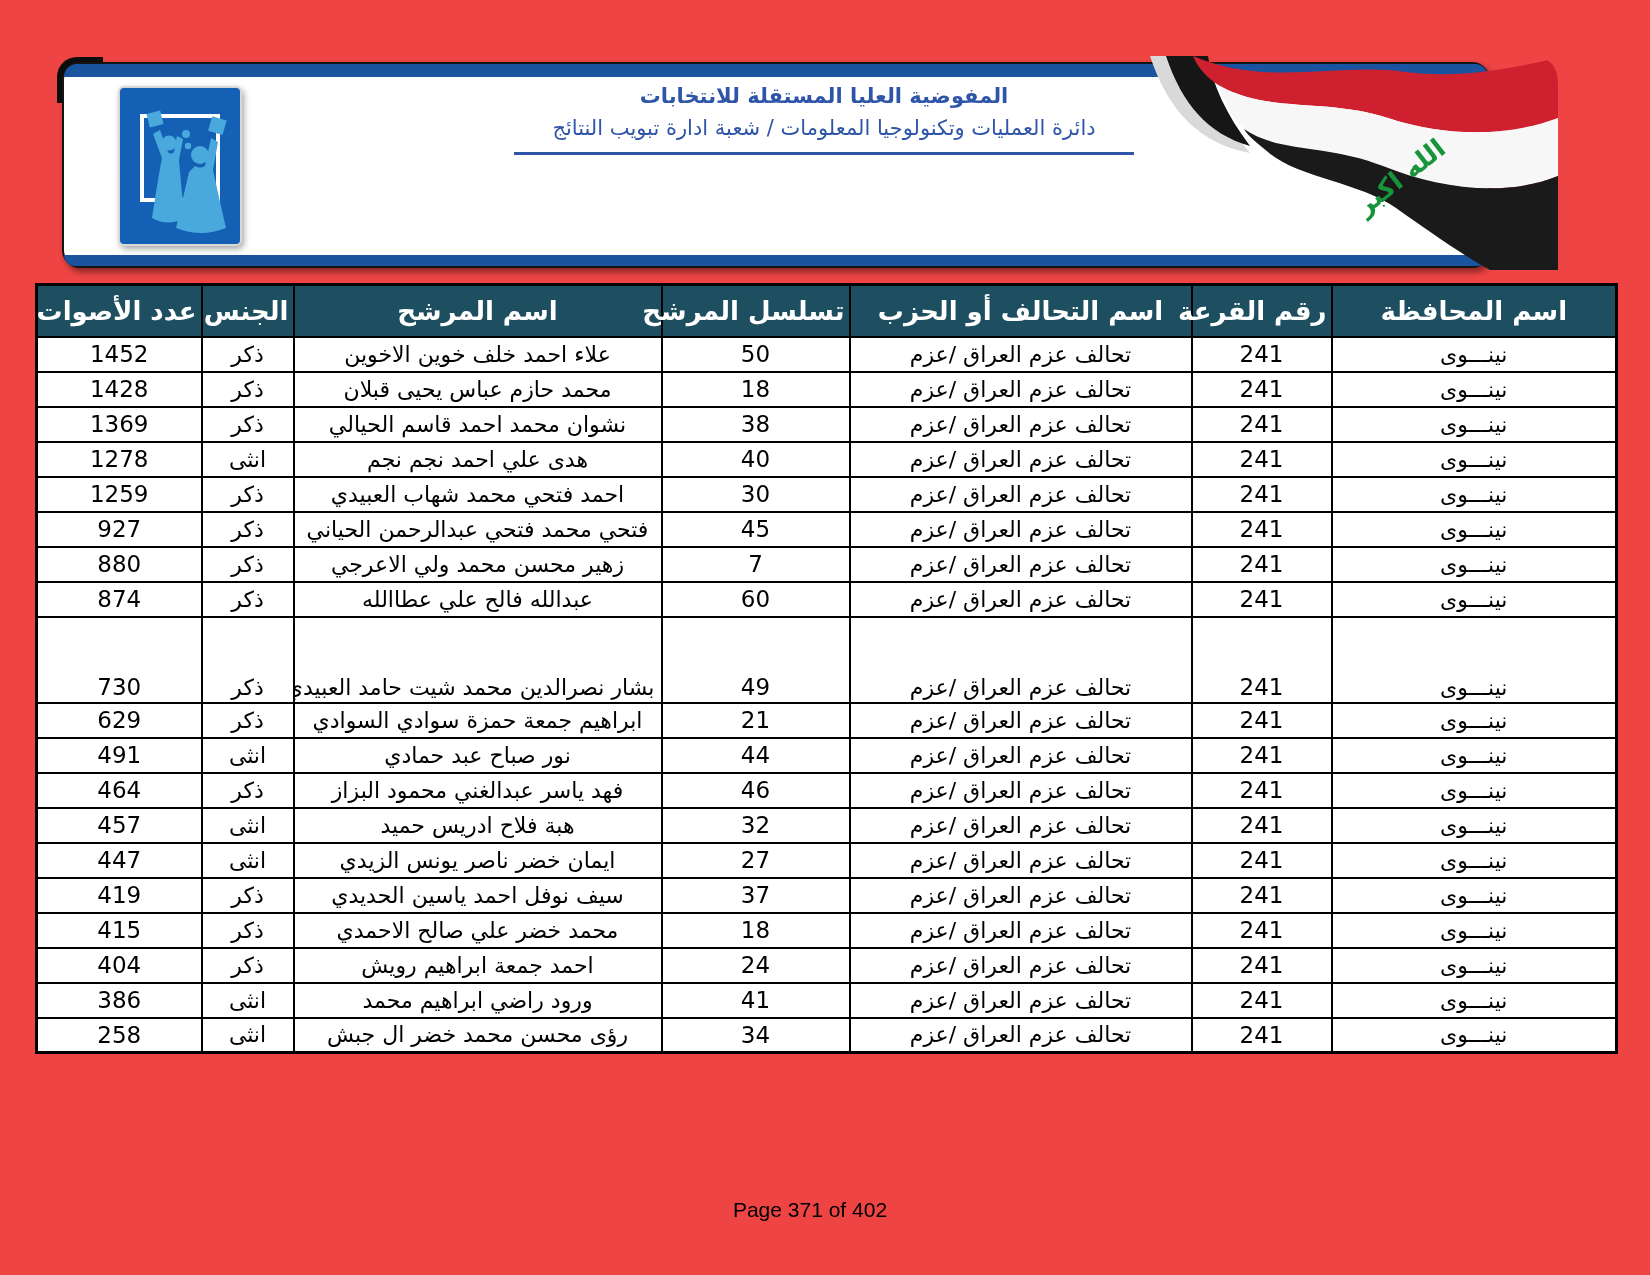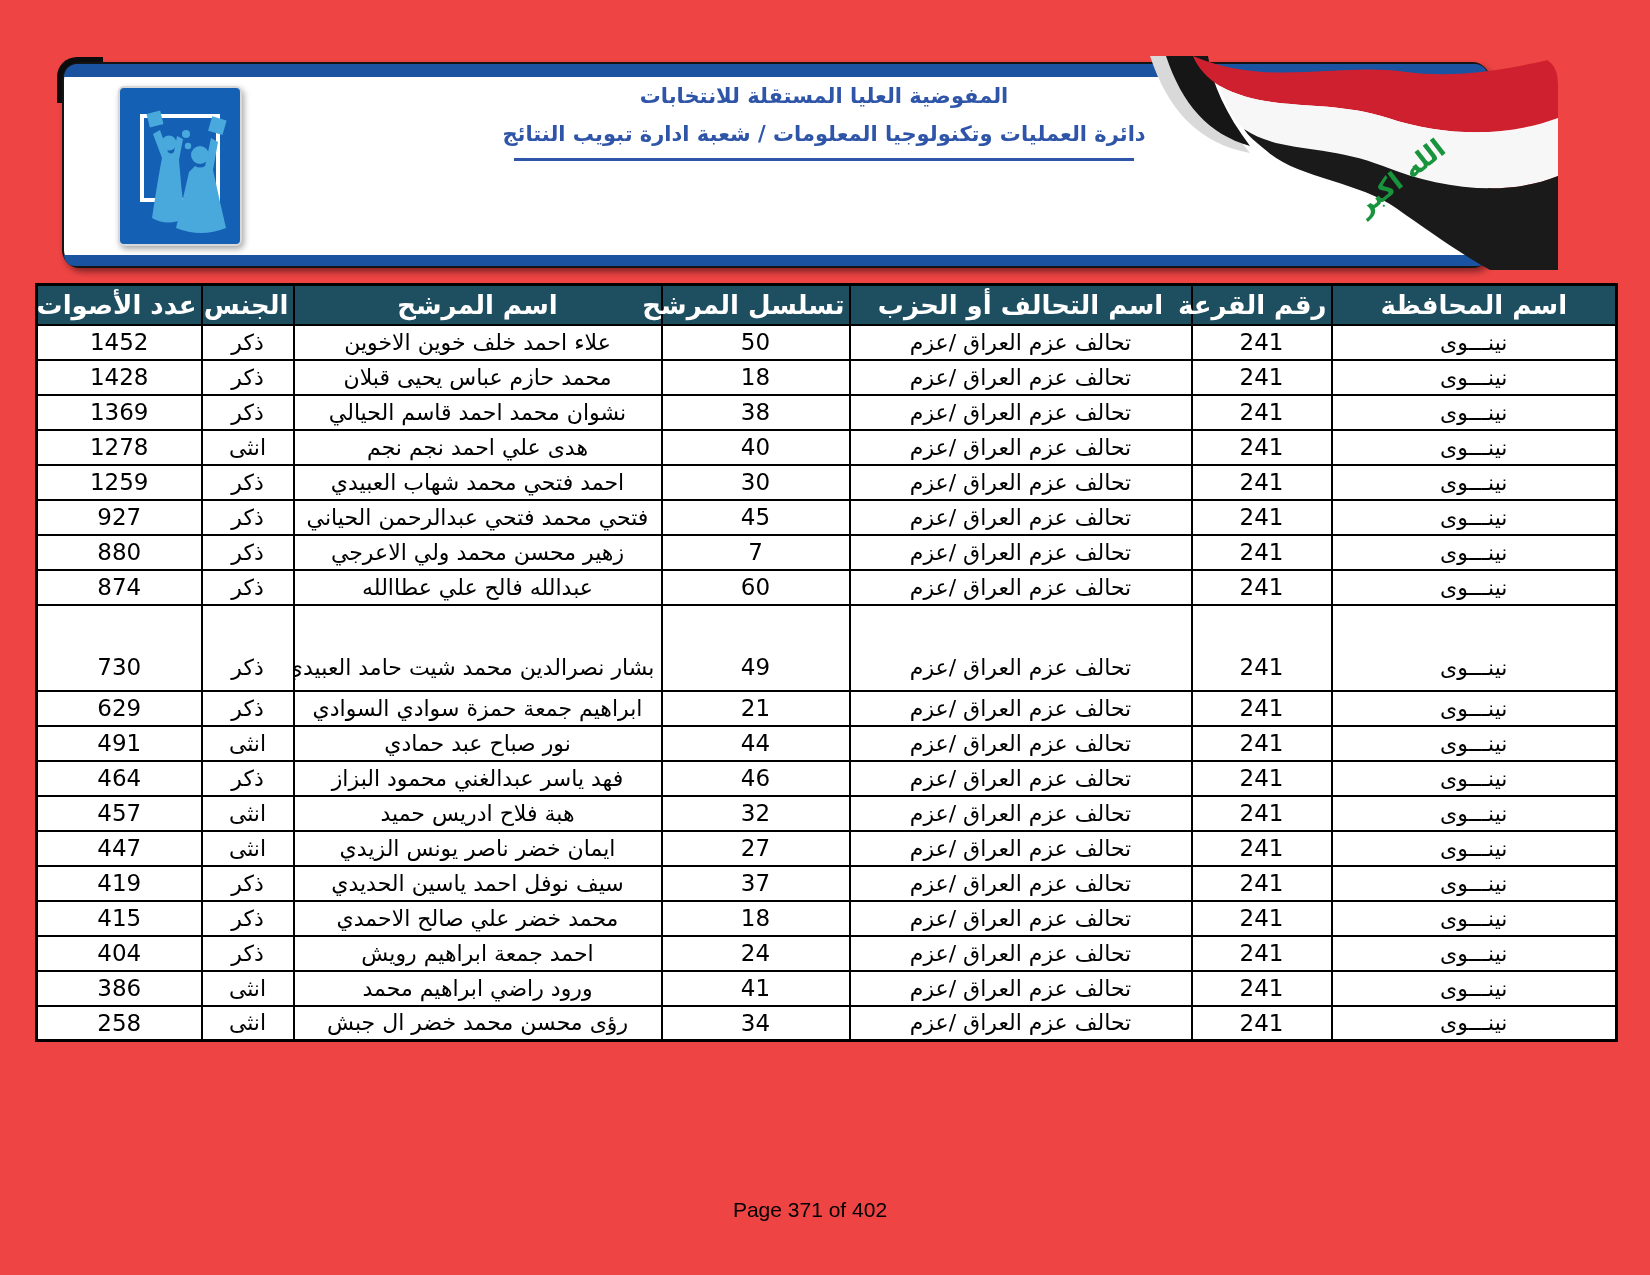--- a/index.html
+++ b/index.html
@@ -16,37 +16,37 @@
   .bar { position:absolute; left:0; right:0; background:#1a53a0; }
   .bar.top { top:0; height:13px; border-radius:15px 15px 0 0; }
   .bar.bottom { bottom:0; height:11px; border-radius:0 0 15px 15px; }
 
   .logo { position:absolute; left:54px; top:22px; width:124px; height:160px;
     filter:drop-shadow(2px 3px 3px rgba(0,0,0,0.35)); }
 
   .head-text { position:absolute; left:390px; top:20px; width:740px; text-align:center;
     color:#2f55a8; direction:rtl; }
   .org1 { font-size:21px; font-weight:bold; }
-  .org2 { font-size:21px; font-weight:bold; margin-top:14px; }
+  .org2 { font-size:21px; font-weight:normal; margin-top:8px; }
   .rule { width:620px; margin:12px auto 0; border-top:3px solid #2f55a8; }
   .main-title { margin-top:6px; font-size:46px; font-weight:bold; letter-spacing:-1px;
     text-shadow:2px 3px 3px rgba(70,70,70,0.55); white-space:nowrap; }
 
   .flag { position:absolute; left:1138px; top:56px; width:422px; height:214px; }
 
   
   table.results { position:absolute; left:35px; top:283px; width:1580px;
     border-collapse:collapse; table-layout:fixed; direction:rtl;
     border:3px solid #000; }
   .results th { background:#1e4f60; color:#fff; font-size:26px; font-weight:bold;
-    height:40px; border:2px solid #000; padding:0 4px; white-space:nowrap; }
+    height:52px; border:2px solid #000; padding:0 4px; white-space:nowrap; }
   .results td { background:#fff; color:#000; font-size:22px; text-align:center;
     height:35px; border:2px solid #000; padding:0 6px; vertical-align:middle;
     overflow:hidden; white-space:nowrap; }
-  .results tr.tall td { height:86px; vertical-align:bottom; padding-bottom:10px; }
+  .results tr.tall td { height:86px; vertical-align:bottom; padding-bottom:2px; }
   .results td.num { font-size:23px; }
   .col-gov { width:285px; } .col-lot { width:140px; } .col-coal { width:342px; }
   .col-seq { width:188px; } .col-name { width:368px; } .col-gen { width:92px; }
   .col-votes { width:165px; }
 
   
   .footer { position:absolute; left:0; top:1198px; width:1620px; text-align:center;
     font-size:21px; color:#000; font-family:"Liberation Sans", sans-serif; }
 </style>
 </head>

